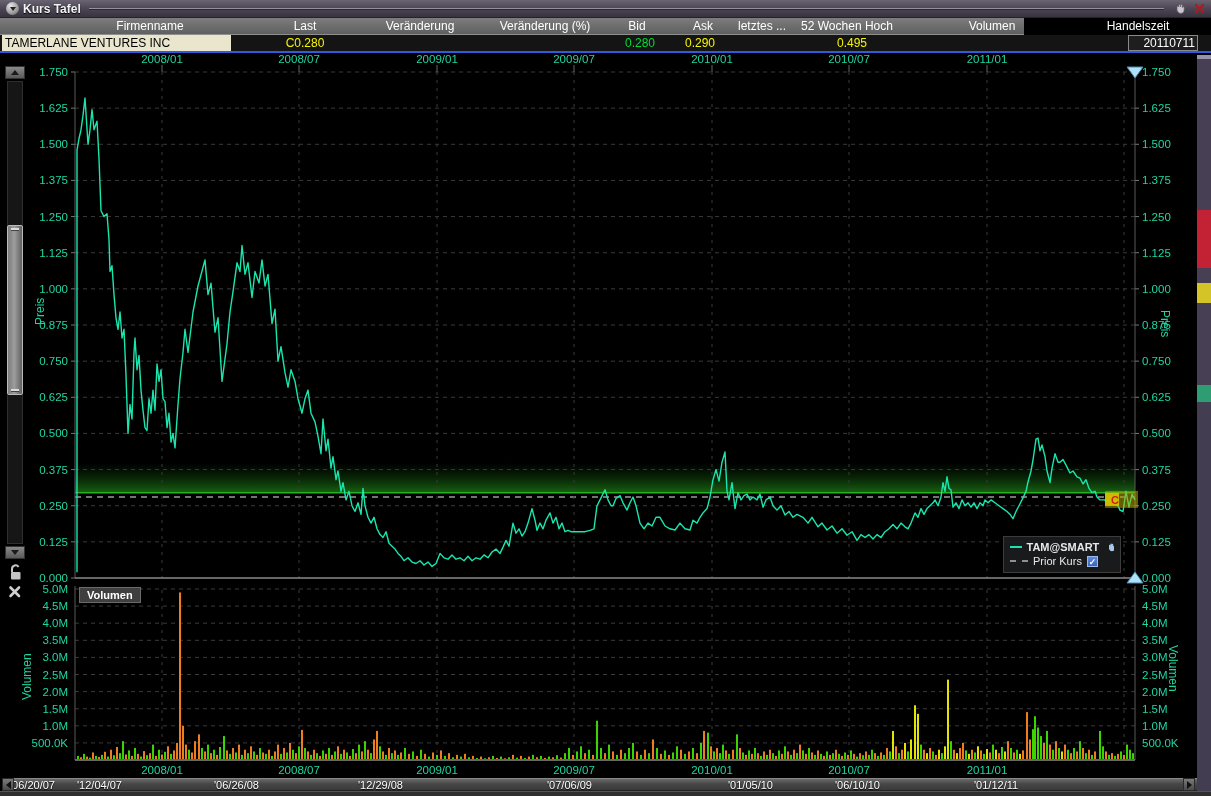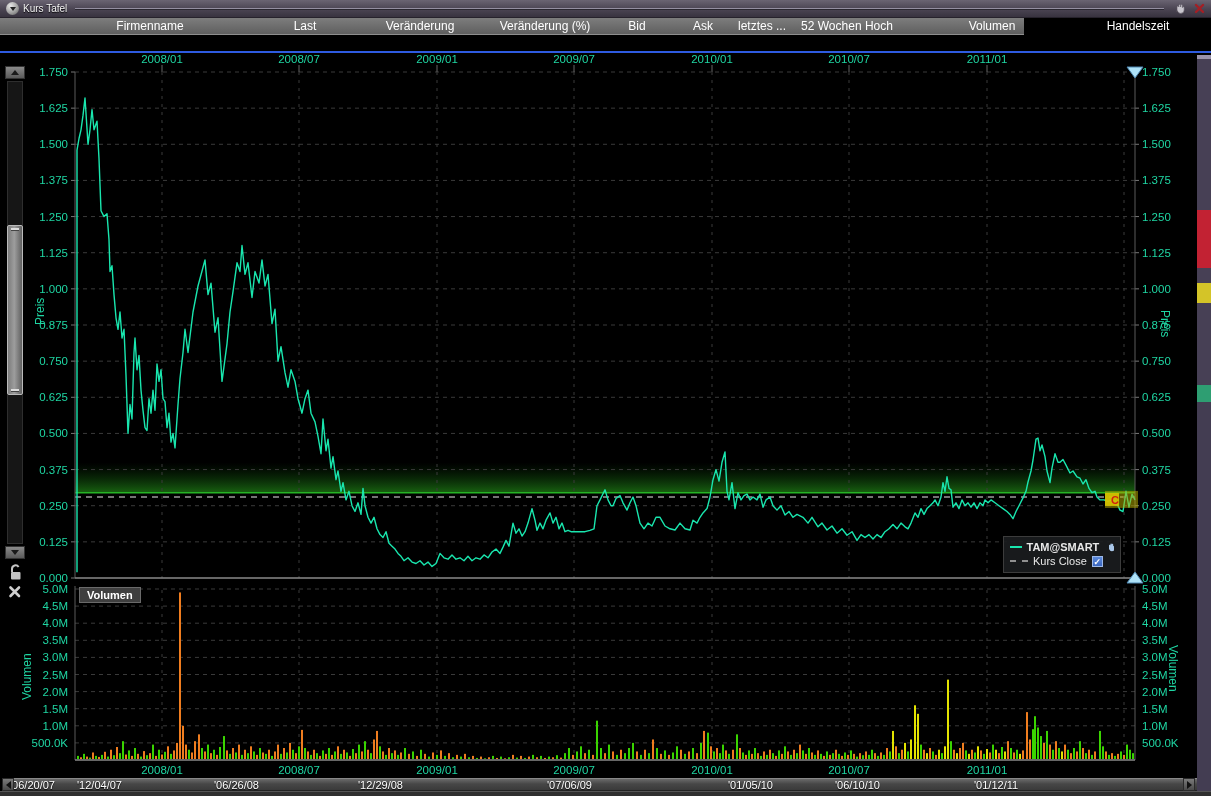--- a/index.html
+++ b/index.html
@@ -8,21 +8,21 @@
           font-family:"Liberation Sans",sans-serif;}
   
   .titlebar{position:absolute;left:0;top:0;width:1211px;height:18px;z-index:5;
     background:linear-gradient(#6a6472,#4a4452 55%,#38333f);
     display:flex;align-items:center;padding:0 4px;border-bottom:1px solid #26222c;}
   .drop-btn{width:13px;height:13px;border-radius:50%;margin:0 4px 0 2px;
     background:radial-gradient(circle at 35% 30%,#e8e8e8,#9a9a9a 60%,#555);
     display:flex;align-items:center;justify-content:center;cursor:default;}
   .drop-btn .tri{width:0;height:0;border-left:3px solid transparent;border-right:3px solid transparent;
     border-top:4px solid #222;}
-  .title-text{color:#f2f2f2;font-size:10px;font-weight:normal;text-shadow:0 1px 1px #000;margin-right:8px;white-space:nowrap;}
+  .title-text{color:#f2f2f2;font-size:12px;font-weight:bold;text-shadow:0 1px 1px #000;margin-right:8px;white-space:nowrap;}
   .title-rule{flex:1;height:1px;background:#948fa1;box-shadow:0 1px 0 #2a2730;margin-right:10px;}
   .tb-icons{display:flex;align-items:center;gap:6px;padding-right:2px;}
   
   .colheader{position:absolute;left:0;top:18px;width:1024px;height:17px;z-index:5;
     background:linear-gradient(#7d7d7d,#5f5f5f);border-bottom:1px solid #8f8f8f;}
   .colheader span{position:absolute;top:1px;color:#fff;font-size:12px;white-space:nowrap;transform:translateX(-50%);}
   .datarow{position:absolute;left:0;top:35px;width:1211px;height:16px;z-index:5;background:#141414;font-size:12px;}
   .cell-name{position:absolute;left:2px;top:0;width:229px;height:16px;background:#e9e6cd;color:#000;
     padding:1px 0 0 3px;white-space:nowrap;overflow:hidden;}
   .dval{position:absolute;top:1px;white-space:nowrap;transform:translateX(-50%);}
@@ -589,20 +589,28 @@
     <span style="left:420px">Veränderung</span>
     <span style="left:545px">Veränderung (%)</span>
     <span style="left:637px">Bid</span>
     <span style="left:703px">Ask</span>
     <span style="left:762px">letztes ...</span>
     <span style="left:847px">52 Wochen Hoch</span>
     <span style="left:992px">Volumen</span>
     <span style="left:1138px">Handelszeit</span>
   </div>
 
+  <div class="datarow">
+    <div class="cell-name">TAMERLANE VENTURES INC</div>
+    <span class="dval val-yellow" style="left:305px">C0.280</span>
+    <span class="dval val-green" style="left:640px">0.280</span>
+    <span class="dval val-yellow" style="left:700px">0.290</span>
+    <span class="dval val-yellow" style="left:852px">0.495</span>
+    <div class="cell-time">20110711</div>
+  </div>
   <div class="blueline"></div>
 
   <div class="vscroll-btn" style="top:66px">
       <div class="tri-up"></div>
     </div>
   <div class="vscroll-track"></div>
   <div class="vscroll-thumb"></div>
   <div class="vscroll-btn" style="top:546px">
       <div class="tri-down"></div>
     </div>
@@ -628,21 +636,21 @@
   <div class="legend">
     <div class="lrow">
       <div class="lswatch"></div>
       <b>TAM@SMART</b>
       <svg width="12" height="12" style="margin-left:2px">
         <path d="M3 9 V4.6 q0-.8.7-.8 t.7 .8 V3.4 q0-.8.7-.8 t.7 .8 V4.8 3.6 q0-.8.7-.8 t.7 .8 V5.4 q.2-.7.8-.7 t.7 .8 V7.4 q0 2.8-2.9 2.8 Q4 10.2 3 8 Z" fill="#a9c7e9"></path>
       </svg>
     </div>
     <div class="lrow">
       <div class="lswatch dash"></div>
-      <span>Kurs Close</span>
+      <span>Prior Kurs</span>
       <span class="lcheck">✓</span>
     </div>
   </div>
 
   <div class="hscroll">
     <span class="lbl" style="left:8px">'06/20/07</span>
     <span class="lbl" style="left:75px">'12/04/07</span>
     <span class="lbl" style="left:212px">'06/26/08</span>
     <span class="lbl" style="left:356px">'12/29/08</span>
     <span class="lbl" style="left:545px">'07/06/09</span>

